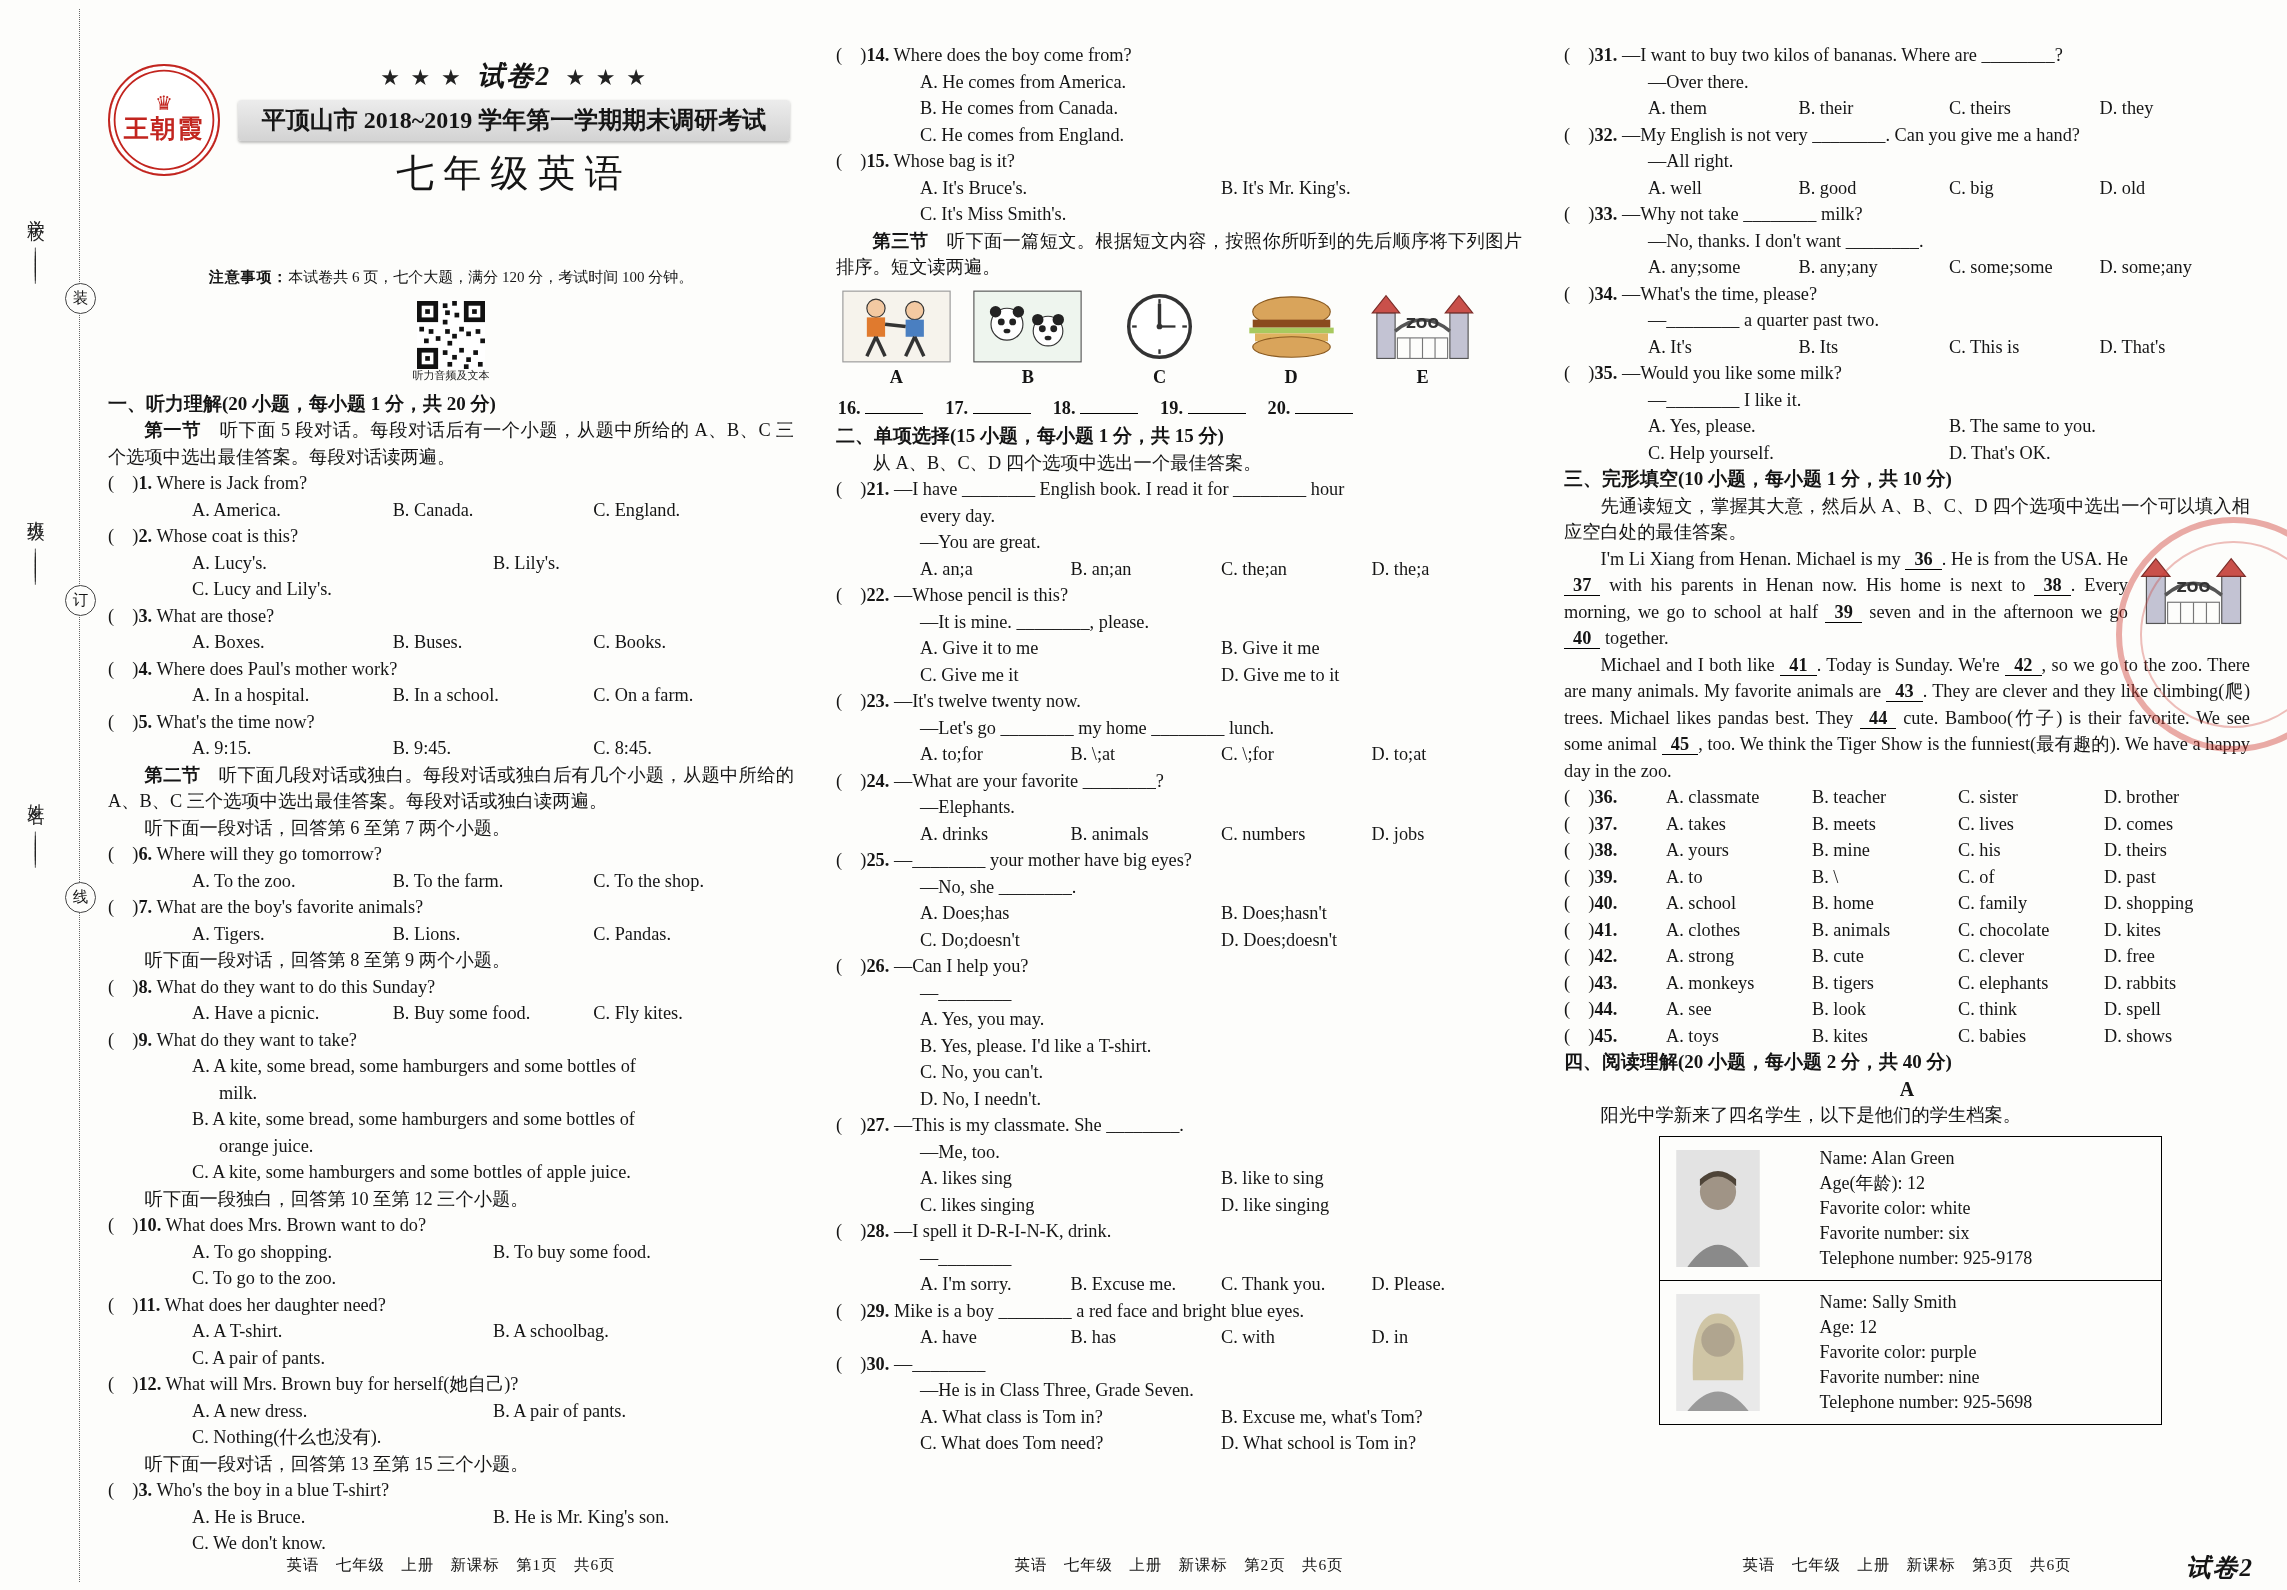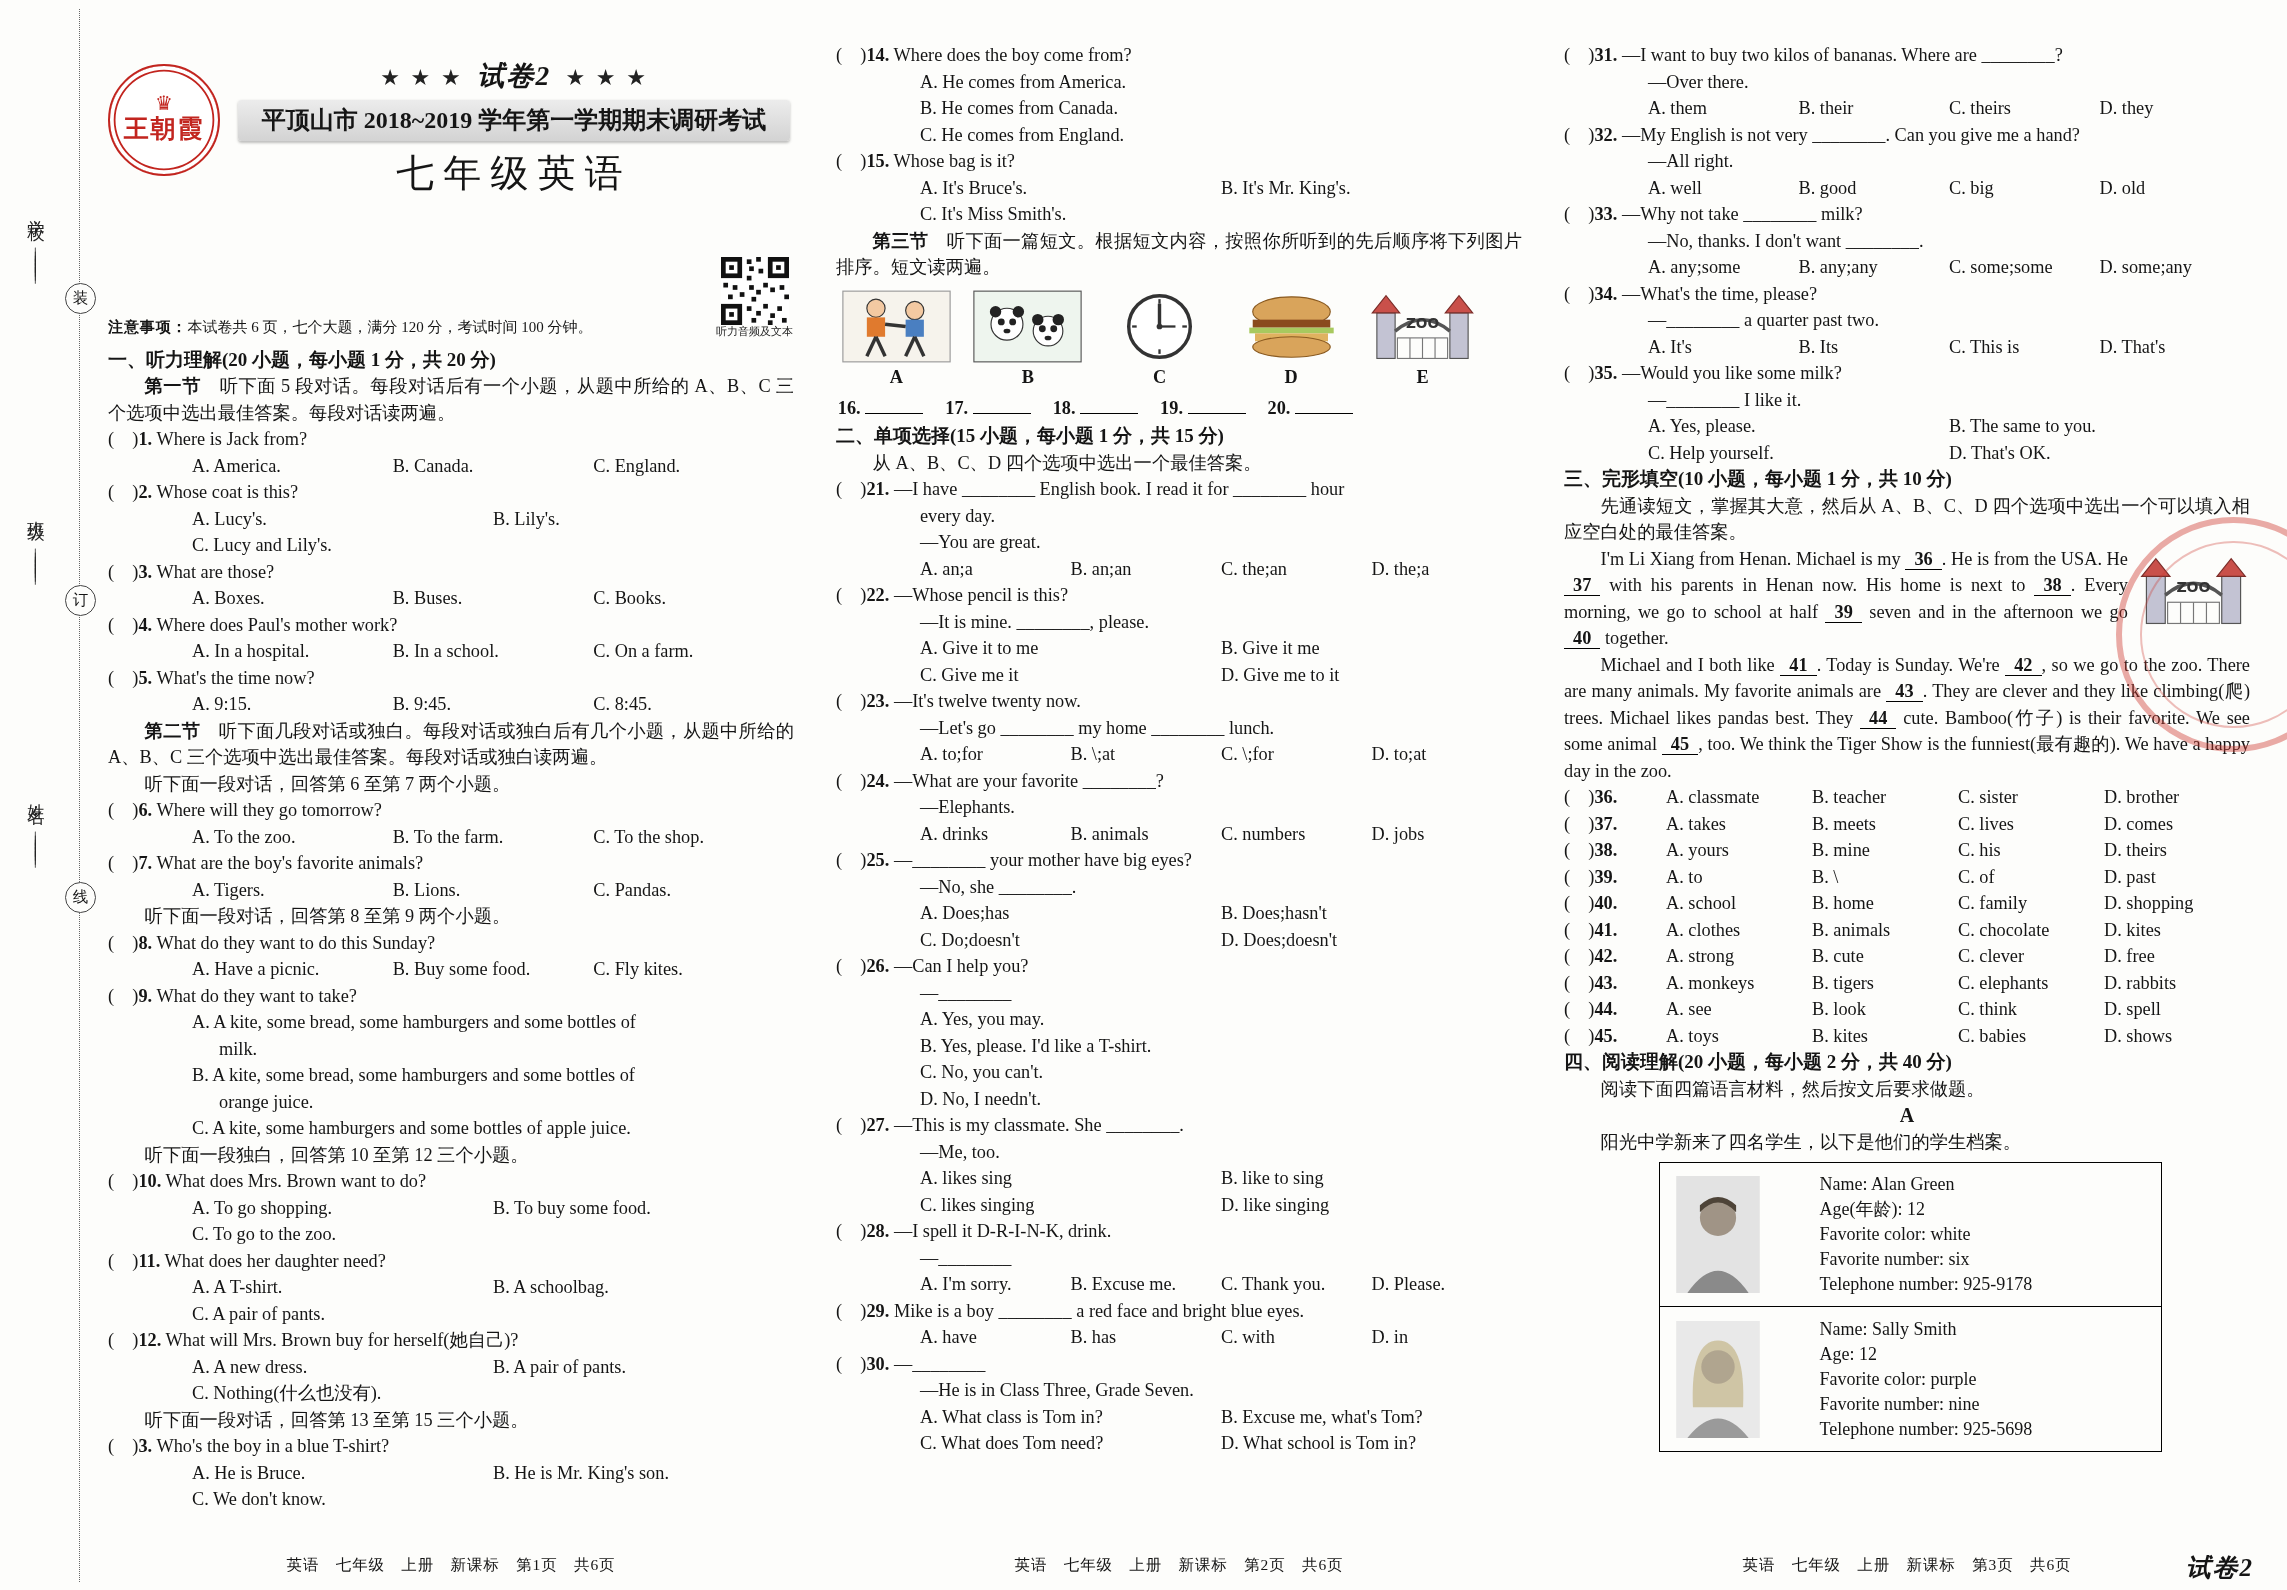--- a/index.html
+++ b/index.html
@@ -24,21 +24,21 @@
         align-items:center;justify-content:center;color:#c2251f;background:#fff;}
   .crown{font-size:20px;line-height:18.3px;font-family:"DejaVu Sans",sans-serif;}
   .logo-text{font-weight:bold;font-size:25px;letter-spacing:1.8px;}
   .head-right{margin-left:126px;text-align:center;}
   .badge-line{font-size:22px;letter-spacing:1.8px;margin-top:16px;}
   .stars{color:#222;font-family:"DejaVu Sans",sans-serif;}
   .pbadge{font-weight:bold;font-style:italic;font-size:27.4px;padding:0 7.3px;}
   .ribbon{display:inline-block;margin-top:5.5px;padding:4.6px 24px;font-weight:bold;font-size:24px;
           background:linear-gradient(#ececec,#d3d3d3);border-radius:3.7px;box-shadow:0 1.8px 2.7px rgba(0,0,0,.25);}
   .subject{font-weight:normal;font-size:38px;letter-spacing:9.1px;margin-top:7.3px;}
-  .notice-row{display:flex;align-items:flex-end;gap:12.8px;margin:3.7px 0 9.1px 0;min-height:84px;}
+  .notice-row{display:flex;align-items:center;gap:12.8px;margin:3.7px 0 9.1px 0;min-height:84px;flex-direction:column;}
   .notice{flex:1;font-size:15px;line-height:22px;padding-top:12.8px;}
   .notice b{letter-spacing:0.9px;}
   .qrwrap{width:79px;text-align:center;}
   .qr{width:68px;height:68px;margin:0 auto;}
   .qr svg{width:68px;height:68px;display:block;}
   .qrcap{font-size:11px;line-height:12.8px;color:#222;}
   
   .h{font-weight:bold;font-size:19px;}
   .p{text-indent:2em;text-align:justify;}
   .qline{padding-left:84px;text-indent:-84px;}
@@ -583,21 +583,20 @@
             <span class="opt">D. spell</span>
           </div>
           <div class="clzrow">
             <span class="clzhead">(    )<b>45.</b></span>
             <span class="opt">A. toys</span>
             <span class="opt">B. kites</span>
             <span class="opt">C. babies</span>
             <span class="opt">D. shows</span>
           </div>
           <div class="h">四、阅读理解(20 小题，每小题 2 分，共 40 分)</div>
-          <div class="p">阅读下面四篇语言材料，然后按文后要求做题。</div>
           <div class="center">A</div>
           <div class="p">阳光中学新来了四名学生，以下是他们的学生档案。</div>
           <div class="profiles">
             <div class="prow">
               <div class="pphoto">
                 <svg viewBox="0 0 60 84">
                   <rect width="60" height="84" fill="#e3e3e3"></rect>
                   <circle cx="30" cy="30" r="13" fill="#a09486"></circle>
                   <path d="M17 26 Q30 12 43 26 L43 21 Q30 9 17 21 Z" fill="#4e4438"></path>
                   <path d="M8 84 Q30 52 52 84 Z" fill="#8a8a8a"></path>

